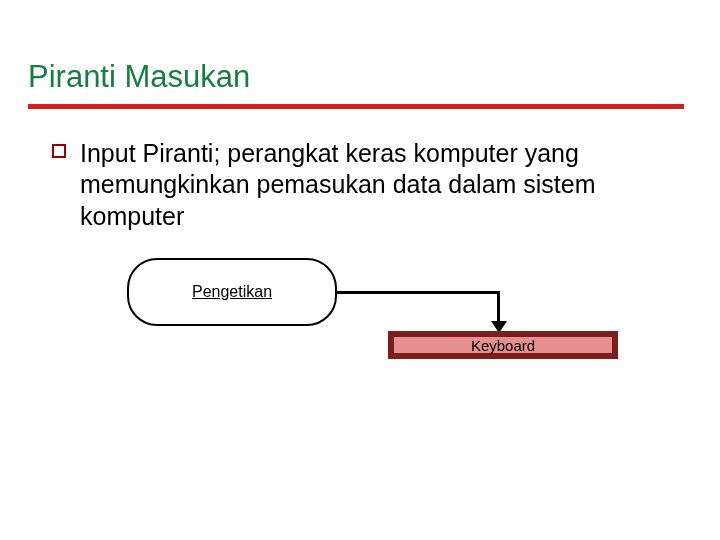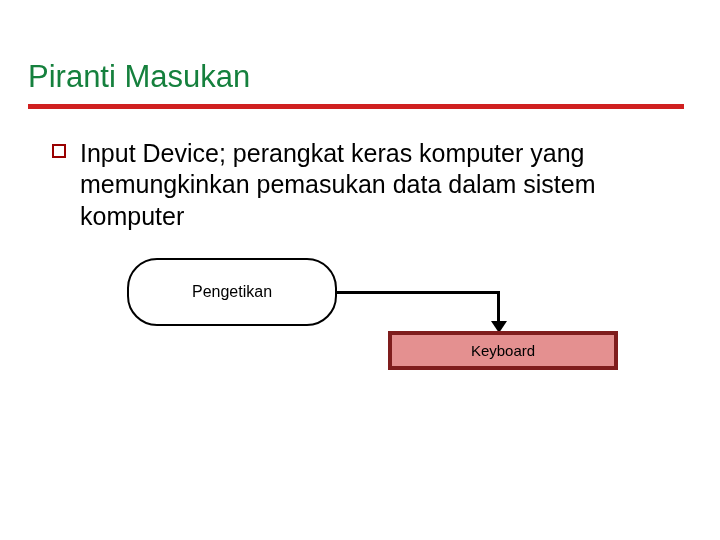--- a/index.html
+++ b/index.html
@@ -55,28 +55,29 @@
     left: 127px;
     width: 210px;
     height: 68px;
     border: 2px solid #000;
     border-radius: 30px;
     background: #fff;
     display: flex;
     align-items: center;
     justify-content: center;
     font-size: 16px;
+    text-decoration: underline;
   }
   .node-keyboard {
     position: absolute;
     top: 331px;
     left: 388px;
     width: 230px;
-    height: 39px;
-    border: 4px solid #7f1d1d;
+    height: 28px;
+    border: 6px solid #7f1d1d;
     background: #e49090;
     display: flex;
     align-items: center;
     justify-content: center;
     font-size: 15px;
   }
   .connector-h {
     position: absolute;
     top: 291px;
     left: 337px;
@@ -107,21 +108,21 @@
 <body>
 
 <div class="title">
   <span>Piranti Masukan</span><br>
 </div>
 
 <div class="underline"></div>
 
 <div class="bullet-wrap">
   <div class="bullet-marker"></div>
-  <div class="bullet-text">Input Device; perangkat keras komputer yang memungkinkan pemasukan data dalam sistem komputer</div>
+  <div class="bullet-text">Input Piranti; perangkat keras komputer yang memungkinkan pemasukan data dalam sistem komputer</div>
 </div>
 
 <div class="node-typing">
   <span>Pengetikan</span>
 </div>
 
 <div class="connector-h"></div>
 <div class="connector-v"></div>
 <div class="arrowhead"></div>
 

